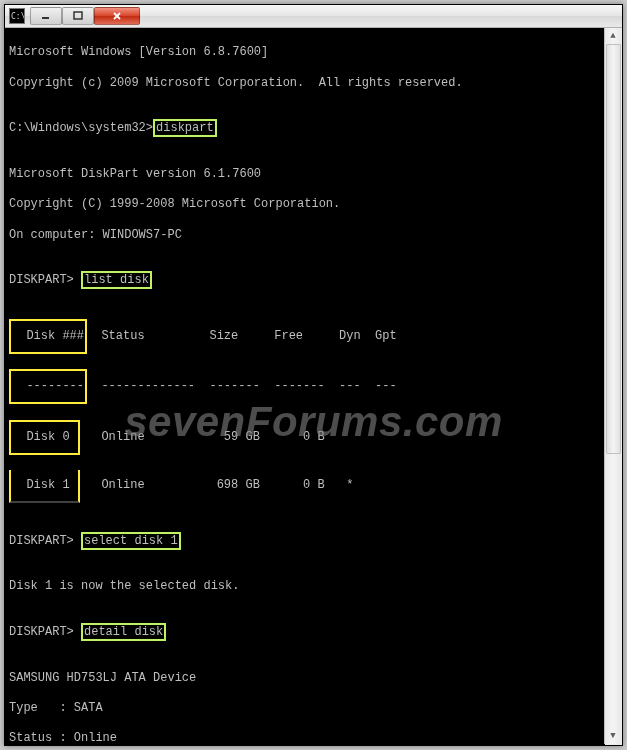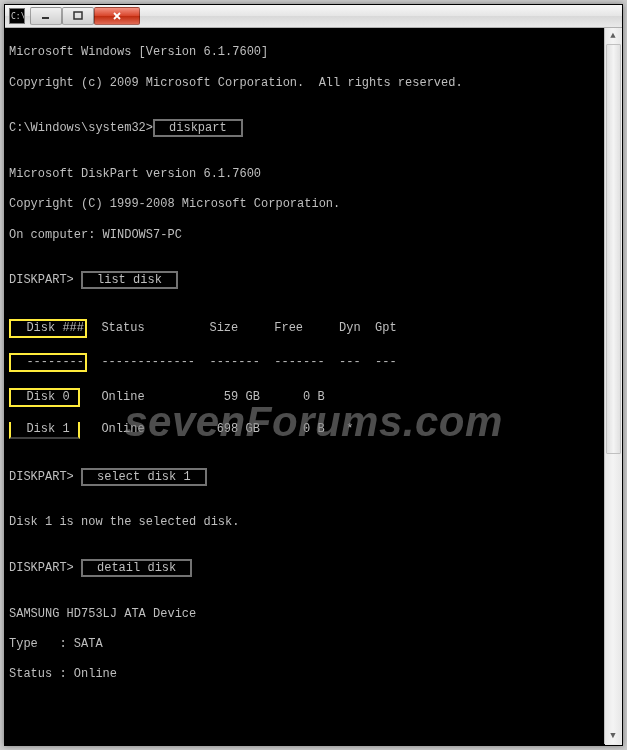--- a/index.html
+++ b/index.html
@@ -87,22 +87,22 @@
     width:15px;height:16px;
     display:flex;align-items:center;justify-content:center;
     font-size:9px;color:#606060;
   }
   .sb-track{flex:1;width:15px;position:relative}
   .sb-thumb{
     position:absolute;top:0;left:0;width:15px;height:60%;
     background:linear-gradient(to right,#e0e0e0,#f4f4f4,#e0e0e0);
     border:1px solid #c0c0c0;border-radius:1px;
   }
-  .hl { border: 2px solid #737373; padding: 0 14px; }
-  .hly { border: 2px solid #ffeb3b; padding: 0 1px; display:inline-block;}
+  .hl { border: 2px solid #bef264; padding: 0 1px; }
+  .hly { border: 2px solid #ffeb3b; padding: 8px 1px; display:inline-block;}
   .watermark {
     position: absolute;
     top: 398px; left: 0; right: 0;
     text-align: center;
     font-family: Arial, sans-serif;
     font-size: 42px;
     font-weight: bold;
     font-style: italic;
     color: rgba(128,128,128,0.60);
     pointer-events: none;
@@ -133,21 +133,21 @@
       </div>
       <div class="win-btn close">
         <svg viewBox="0 0 10 10">
             <path d="M2 2 L8 8 M8 2 L2 8" stroke="#fff" stroke-width="1.8"></path>
           </svg>
       </div>
     </div>
   </div>
 
   <div class="console">
-<span class="line">Microsoft Windows [Version 6.1.7600]</span>
+<span class="line">Microsoft Windows [Version 6.8.7600]</span>
 <span class="line">Copyright (c) 2009 Microsoft Corporation.  All rights reserved.</span>
 <span class="line"></span>
 <span class="line"><span class="seg">C:\Windows\system32&gt;</span><span class="hl">diskpart</span></span>
 <span class="line"></span>
 <span class="line">Microsoft DiskPart version 6.1.7600</span>
 <span class="line">Copyright (C) 1999-2008 Microsoft Corporation.</span>
 <span class="line">On computer: WINDOWS7-PC</span>
 <span class="line"></span>
 <span class="line"><span class="seg">DISKPART&gt; </span><span class="hl">list disk</span></span>
 <span class="line"></span>

